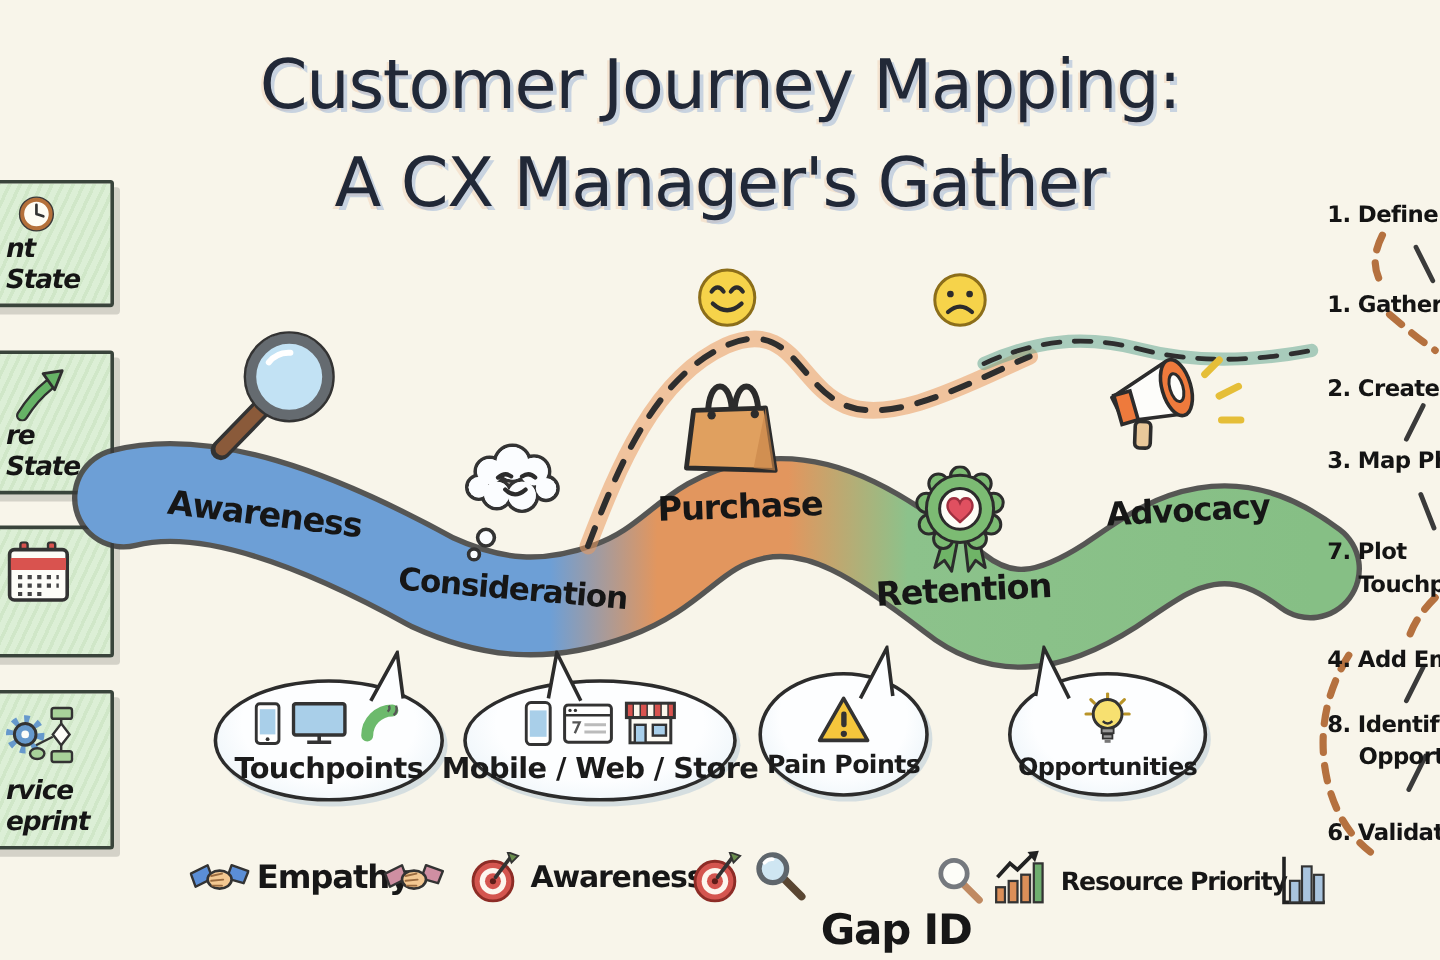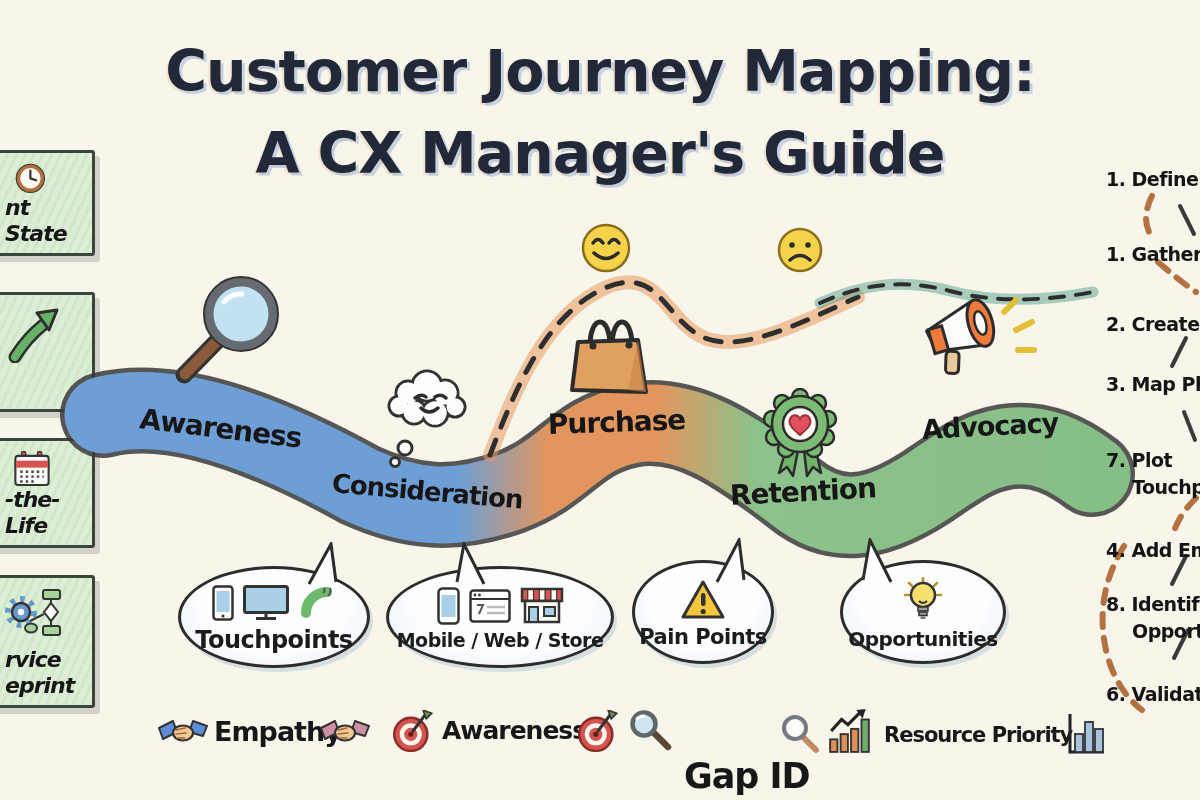--- a/index.html
+++ b/index.html
@@ -8,21 +8,21 @@
     position:relative; overflow:hidden;
     background:#f8f5ea;
     font-family:"DejaVu Sans", sans-serif;
     color:#1d1d1d;
   }
   .abs { position:absolute; }
 
   
   .title {
     left:0; right:0; top:30px; text-align:center;
-    font-weight:bold; color:#212837; line-height:82px;
+    font-weight:normal; color:#212837; line-height:82px;
     letter-spacing:-1px;
     text-shadow:3px 3px 0 rgba(122,156,208,.38), -2px 2px 0 rgba(226,150,94,.18);
   }
   .title .l1 { font-size:57px; }
   .title .l2 { font-size:57px; }
 
   
   .sidebox {
     left:-46px; width:141px;
     background:repeating-linear-gradient(115deg,#dcefd6 0 5px,#d0e7c8 5px 8px);
@@ -65,21 +65,21 @@
   }
   .step .ind { padding-left:26px; display:block; }
 
   svg { display:block; }
 </style>
 </head>
 <body>
 
 <div class="abs title">
   <div class="l1">Customer Journey Mapping:</div>
-  <div class="l2">A CX Manager's Guide</div>
+  <div class="l2">A CX Manager's Gather</div>
 </div>
 
 <svg class="abs" style="left:0;top:0;z-index:1" width="1200" height="800" viewBox="0 0 1200 800">
   <defs>
     <linearGradient id="bandGrad" gradientUnits="userSpaceOnUse" x1="100" y1="0" x2="1095" y2="0">
       <stop offset="0" stop-color="#6d9fd6"></stop>
       <stop offset="0.36" stop-color="#6d9fd6"></stop>
       <stop offset="0.45" stop-color="#e2965e"></stop>
       <stop offset="0.56" stop-color="#e2965e"></stop>
       <stop offset="0.66" stop-color="#8cc28b"></stop>
@@ -137,31 +137,31 @@
   </svg>
   <div class="lbl">nt State</div>
 </div>
 
 <div class="abs sidebox" style="top:292px;height:120px">
   <svg width="54" height="58" viewBox="0 0 54 58">
     <path d="M10 52 C20 36 28 28 38 20" fill="none" stroke="#2f2f2f" stroke-width="13" stroke-linecap="round"></path>
     <path d="M10 52 C20 36 28 28 38 20" fill="none" stroke="#66b366" stroke-width="8" stroke-linecap="round"></path>
     <polygon points="32,8 52,5 44,25" fill="#66b366" stroke="#2f2f2f" stroke-width="3" stroke-linejoin="round"></polygon>
   </svg>
+  <div class="lbl">re State</div>
 </div>
 
 <div class="abs sidebox" style="top:438px;height:110px">
   <svg width="54" height="52" viewBox="0 0 54 52">
     <rect x="12" y="1" width="6" height="11" rx="2" fill="#d9534f" stroke="#333" stroke-width="2"></rect>
     <rect x="35" y="1" width="6" height="11" rx="2" fill="#d9534f" stroke="#333" stroke-width="2"></rect>
     <rect x="3" y="7" width="48" height="42" rx="4" fill="#fdfdf8" stroke="#333" stroke-width="3"></rect>
     <path d="M4 19 H50" stroke="#d9534f" stroke-width="10"></path>
     <path d="M10 30 H44 M10 37 H44 M10 44 H30" stroke="#444" stroke-width="3.5" stroke-dasharray="3.5 4.5"></path>
   </svg>
-  <div class="lbl">-the-Life</div>
 </div>
 
 <div class="abs sidebox" style="top:575px;height:133px">
   <svg width="60" height="58" viewBox="0 0 60 58">
     <circle cx="16" cy="24" r="13" fill="none" stroke="#6699cc" stroke-width="6" stroke-dasharray="4.5 5.5"></circle>
     <circle cx="16" cy="24" r="9" fill="#6699cc" stroke="#333" stroke-width="2.5"></circle>
     <circle cx="16" cy="24" r="3.2" fill="#fdfdf8"></circle>
     <rect x="38" y="2" width="17" height="9" rx="2" fill="#a8d29a" stroke="#333" stroke-width="2"></rect>
     <polygon points="46,15 53,24 46,33 39,24" fill="#fdfdf8" stroke="#333" stroke-width="2"></polygon>
     <rect x="38" y="38" width="17" height="9" rx="2" fill="#a8d29a" stroke="#333" stroke-width="2"></rect>
@@ -307,21 +307,21 @@
         <rect x="25.2" y="2" width="5.8" height="12" fill="#d9534f"></rect>
           <rect x="31" y="2" width="5.8" height="12" fill="#fdf7ec"></rect>
         <rect x="36.8" y="2" width="5.2" height="12" fill="#d9534f"></rect>
       </g>
       <rect x="2" y="2" width="40" height="12" fill="none" stroke="#333" stroke-width="2.5"></rect>
       <rect x="5" y="14" width="34" height="21" fill="#fdfbf3" stroke="#333" stroke-width="2.5"></rect>
       <rect x="9" y="20" width="9" height="15" fill="#a9cfe9" stroke="#333" stroke-width="2"></rect>
       <rect x="24" y="20" width="11" height="9" fill="#a9cfe9" stroke="#333" stroke-width="2"></rect>
     </svg>
   </div>
-  <div class="blbl" style="font-size:19px">Mobile / Web / Store</div>
+  <div class="blbl" style="font-size:24px">Mobile / Web / Store</div>
 </div>
 
 <svg class="abs tail" style="left:712px;top:538px" width="38" height="46">
   <path d="M5 44 L27 2 L32 42" fill="#fdfeff" stroke="#2c2c2c" stroke-width="3"></path>
 </svg>
 <div class="abs bubble" style="left:632px;top:560px;width:142px;height:104px">
   <svg width="46" height="42" viewBox="0 0 46 42">
     <polygon points="23,3 43,38 3,38" fill="#f5c63c" stroke="#333" stroke-width="3" stroke-linejoin="round"></polygon>
     <rect x="21" y="14" width="4.5" height="13" rx="2" fill="#333"></rect>
     <circle cx="23.2" cy="32.5" r="2.6" fill="#333"></circle>

